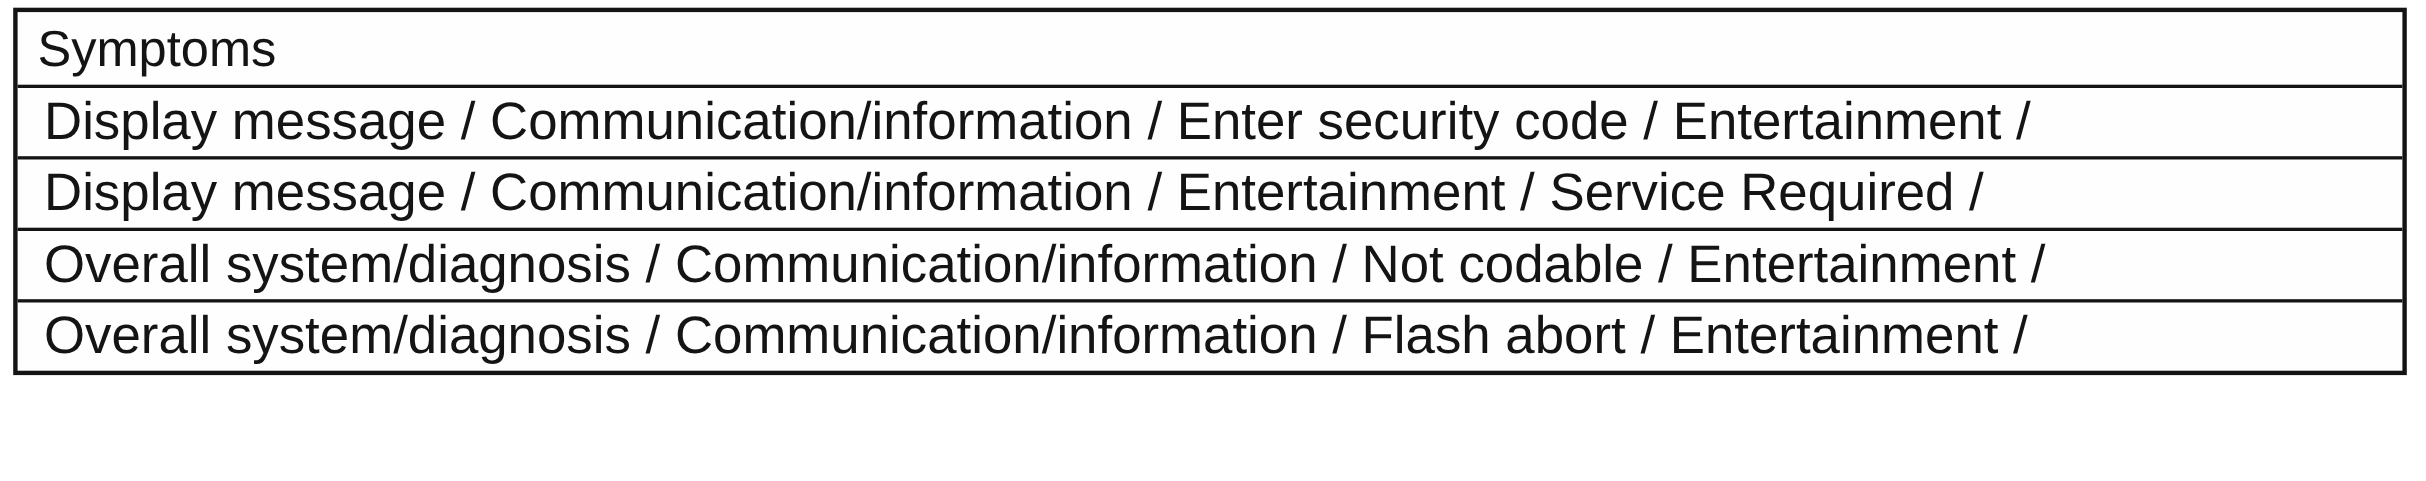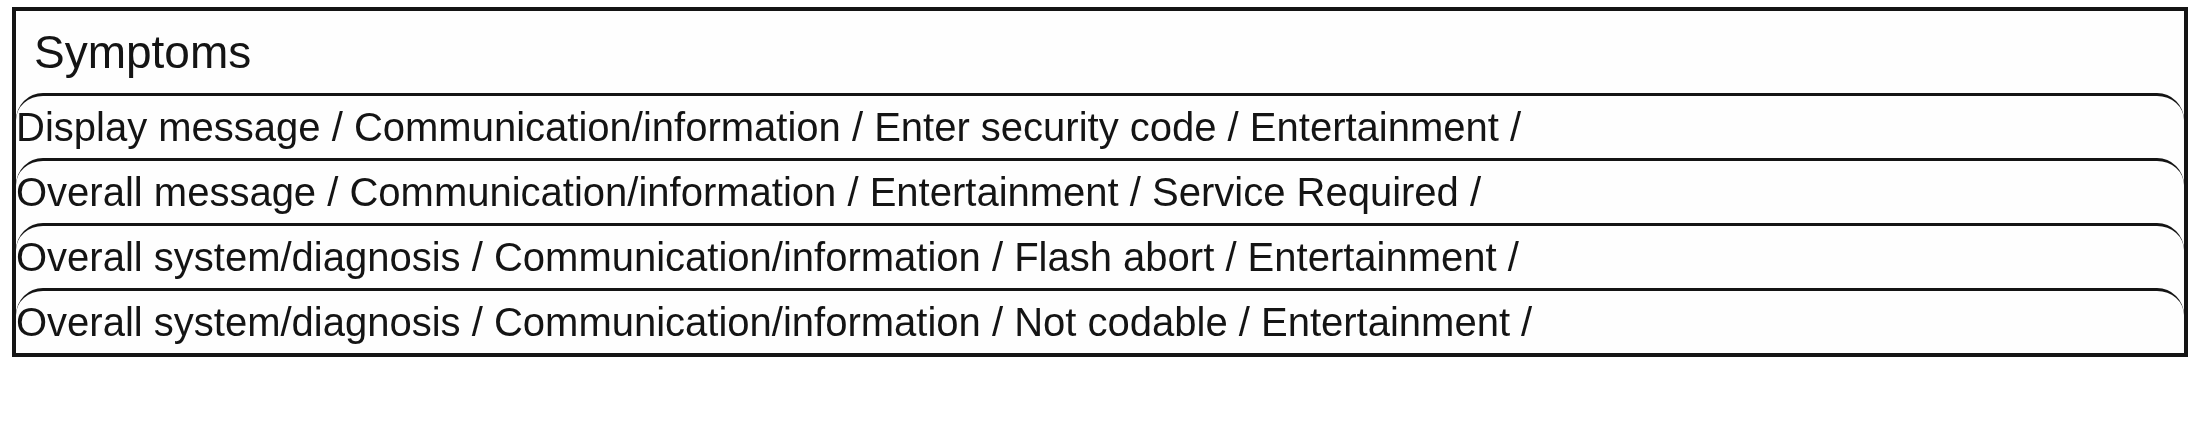--- a/index.html
+++ b/index.html
@@ -18,66 +18,65 @@
   .symptoms-table {
     position: absolute;
     left: 12px;
     top: 7px;
     width: 2176px;
     box-sizing: border-box;
     border: 4px solid #141414;
     background: #fefefe;
   }
   .header-row {
-    height: 82px;
+    height: 66px;
     display: flex;
     align-items: center;
     padding: 0 18px;
     box-sizing: border-box;
     font-size: 46px;
     line-height: 1;
     white-space: nowrap;
     overflow: hidden;
   }
   .data-row {
     height: 65px;
     display: flex;
     align-items: center;
-    padding: 0 0;
+    padding: 0 24px;
     box-sizing: border-box;
     border-top: 3px solid #141414;
-    font-size: 40px;
+    font-size: 48px;
     line-height: 1;
     white-space: nowrap;
     overflow: hidden;
-    border-radius: 27px;
   }
   .cell-text {
     display: inline-block;
   }
 </style>
 </head>
 <body>
 
 <div class="symptoms-table">
 
   <div class="header-row">
     <span class="cell-text">Symptoms</span>
   </div>
 
   <div class="data-row">
     <span class="cell-text">Display message / Communication/information / Enter security code / Entertainment /</span>
   </div>
 
   <div class="data-row">
-    <span class="cell-text">Overall message / Communication/information / Entertainment / Service Required /</span>
+    <span class="cell-text">Display message / Communication/information / Entertainment / Service Required /</span>
   </div>
 
+
+  <div class="data-row">
+    <span class="cell-text">Overall system/diagnosis / Communication/information / Not codable / Entertainment /</span>
+  </div>
 
   <div class="data-row">
     <span class="cell-text">Overall system/diagnosis / Communication/information / Flash abort / Entertainment /</span>
   </div>
 
-  <div class="data-row">
-    <span class="cell-text">Overall system/diagnosis / Communication/information / Not codable / Entertainment /</span>
-  </div>
-
 </div>
 
 </body></html>

